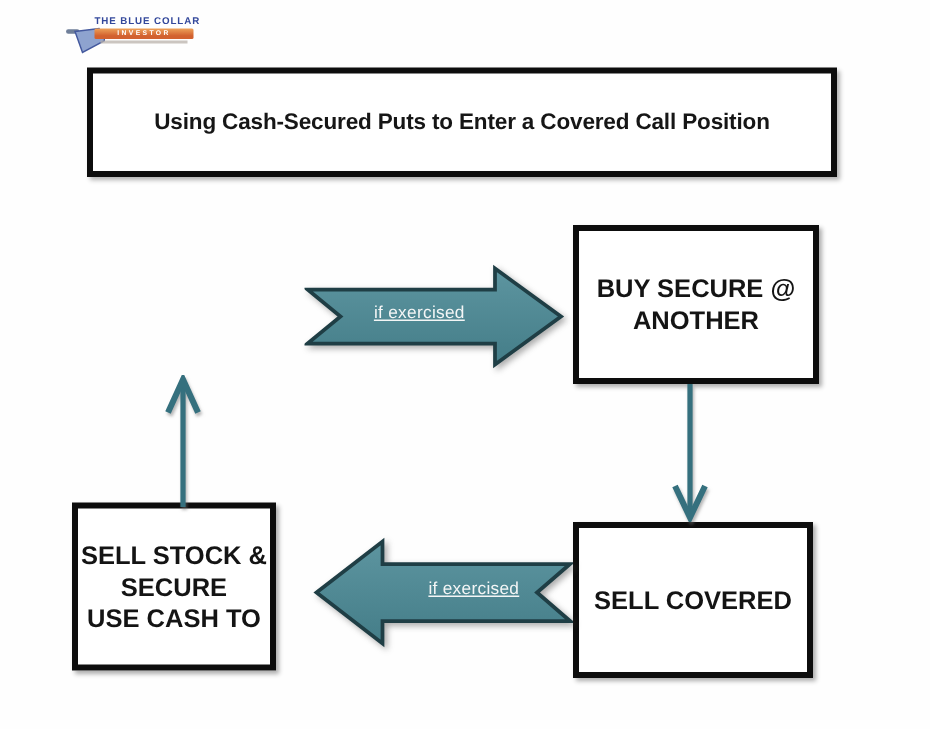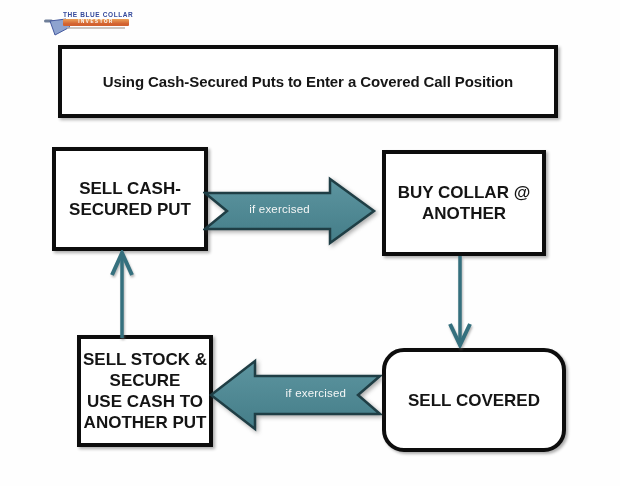--- a/index.html
+++ b/index.html
@@ -30,33 +30,33 @@
   
   .flow-box{
     position:absolute;box-sizing:border-box;border:4px solid var(--box-border);background:#fff;
     box-shadow:2px 2px 3px rgba(0,0,0,.32);
     display:flex;align-items:center;justify-content:center;text-align:center;z-index:1;
   }
   .box-label{font-size:17px;font-weight:bold;line-height:21px;color:#141414;}
   .box-label span{display:block;}
   .box-a{left:52px;top:147px;width:156px;height:104px;}
   .box-b{left:382px;top:150px;width:164px;height:106px;}
-  .box-c{left:382px;top:348px;width:184px;height:104px;border-radius:22px;}
-  .box-d{left:48px;top:335px;width:136px;height:112px;margin-left:29px;}
+  .box-c{left:382px;top:348px;width:160px;height:104px;}
+  .box-d{left:48px;top:335px;width:136px;height:112px;}
   
   .arrow-wrap{position:absolute;z-index:2;}
   .arrow-right-wrap{left:203px;top:176px;width:174px;height:70px;}
   .arrow-left-wrap{left:208px;top:358px;width:174px;height:74px;}
   .arrow-down-wrap{left:447px;top:256px;width:26px;height:92px;}
   .arrow-up-wrap{left:109px;top:250px;width:26px;height:88px;}
   .big-arrow{filter:drop-shadow(2px 2.5px 2px rgba(70,70,70,.45));}
   .thin-arrow{filter:drop-shadow(1px 2px 1px rgba(110,110,110,.5));}
   .arrow-label{
     position:absolute;top:0;bottom:4px;display:flex;align-items:center;justify-content:center;
-    color:#f4f6f6;font-size:11.5px;letter-spacing:.2px;pointer-events:none;
+    color:#f4f6f6;font-size:11.5px;letter-spacing:.2px;pointer-events:none;text-decoration:underline;
   }
   .arrow-right-label{left:14%;right:26%;}
   .arrow-left-label{left:32%;right:8%;}
 </style>
 </head>
 <body>
 
 <div class="canvas">
 
   <svg width="0" height="0" style="position:absolute" aria-hidden="true">
@@ -77,46 +77,39 @@
       <div class="logo-line1">THE BLUE COLLAR</div>
       <div class="logo-band">INVESTOR</div>
       <div class="logo-tagline"></div>
     </div>
   </div>
 
   <div class="title-box">
     <div class="title-text">Using Cash-Secured Puts to Enter a Covered Call Position</div>
   </div>
 
-  <div class="flow-box box-a">
-    <div class="box-label">
-      <span>SELL CASH-</span>
-      <span>SECURED PUT</span>
-    </div>
-  </div>
 
   <div class="flow-box box-b">
     <div class="box-label">
-      <span>BUY COLLAR @</span>
+      <span>BUY SECURE @</span>
       <span>ANOTHER</span>
     </div>
   </div>
 
   <div class="flow-box box-c">
     <div class="box-label">
       <span>SELL COVERED</span>
     </div>
   </div>
 
   <div class="flow-box box-d">
     <div class="box-label">
       <span>SELL STOCK &amp;</span>
       <span>SECURE</span>
       <span>USE CASH TO</span>
-      <span>ANOTHER PUT</span>
     </div>
   </div>
 
   <div class="arrow-wrap arrow-right-wrap">
     <svg class="big-arrow" width="174" height="70" viewBox="0 0 174 70">
       <polygon points="2,17 127,17 127,3 171,35 127,67 127,53 2,53 24,35" fill="url(#tealGrad)" style="stroke:var(--arrow-stroke)" stroke-width="2.5" stroke-linejoin="miter"></polygon>
     </svg>
     <div class="arrow-label arrow-right-label">if exercised</div>
   </div>
 

